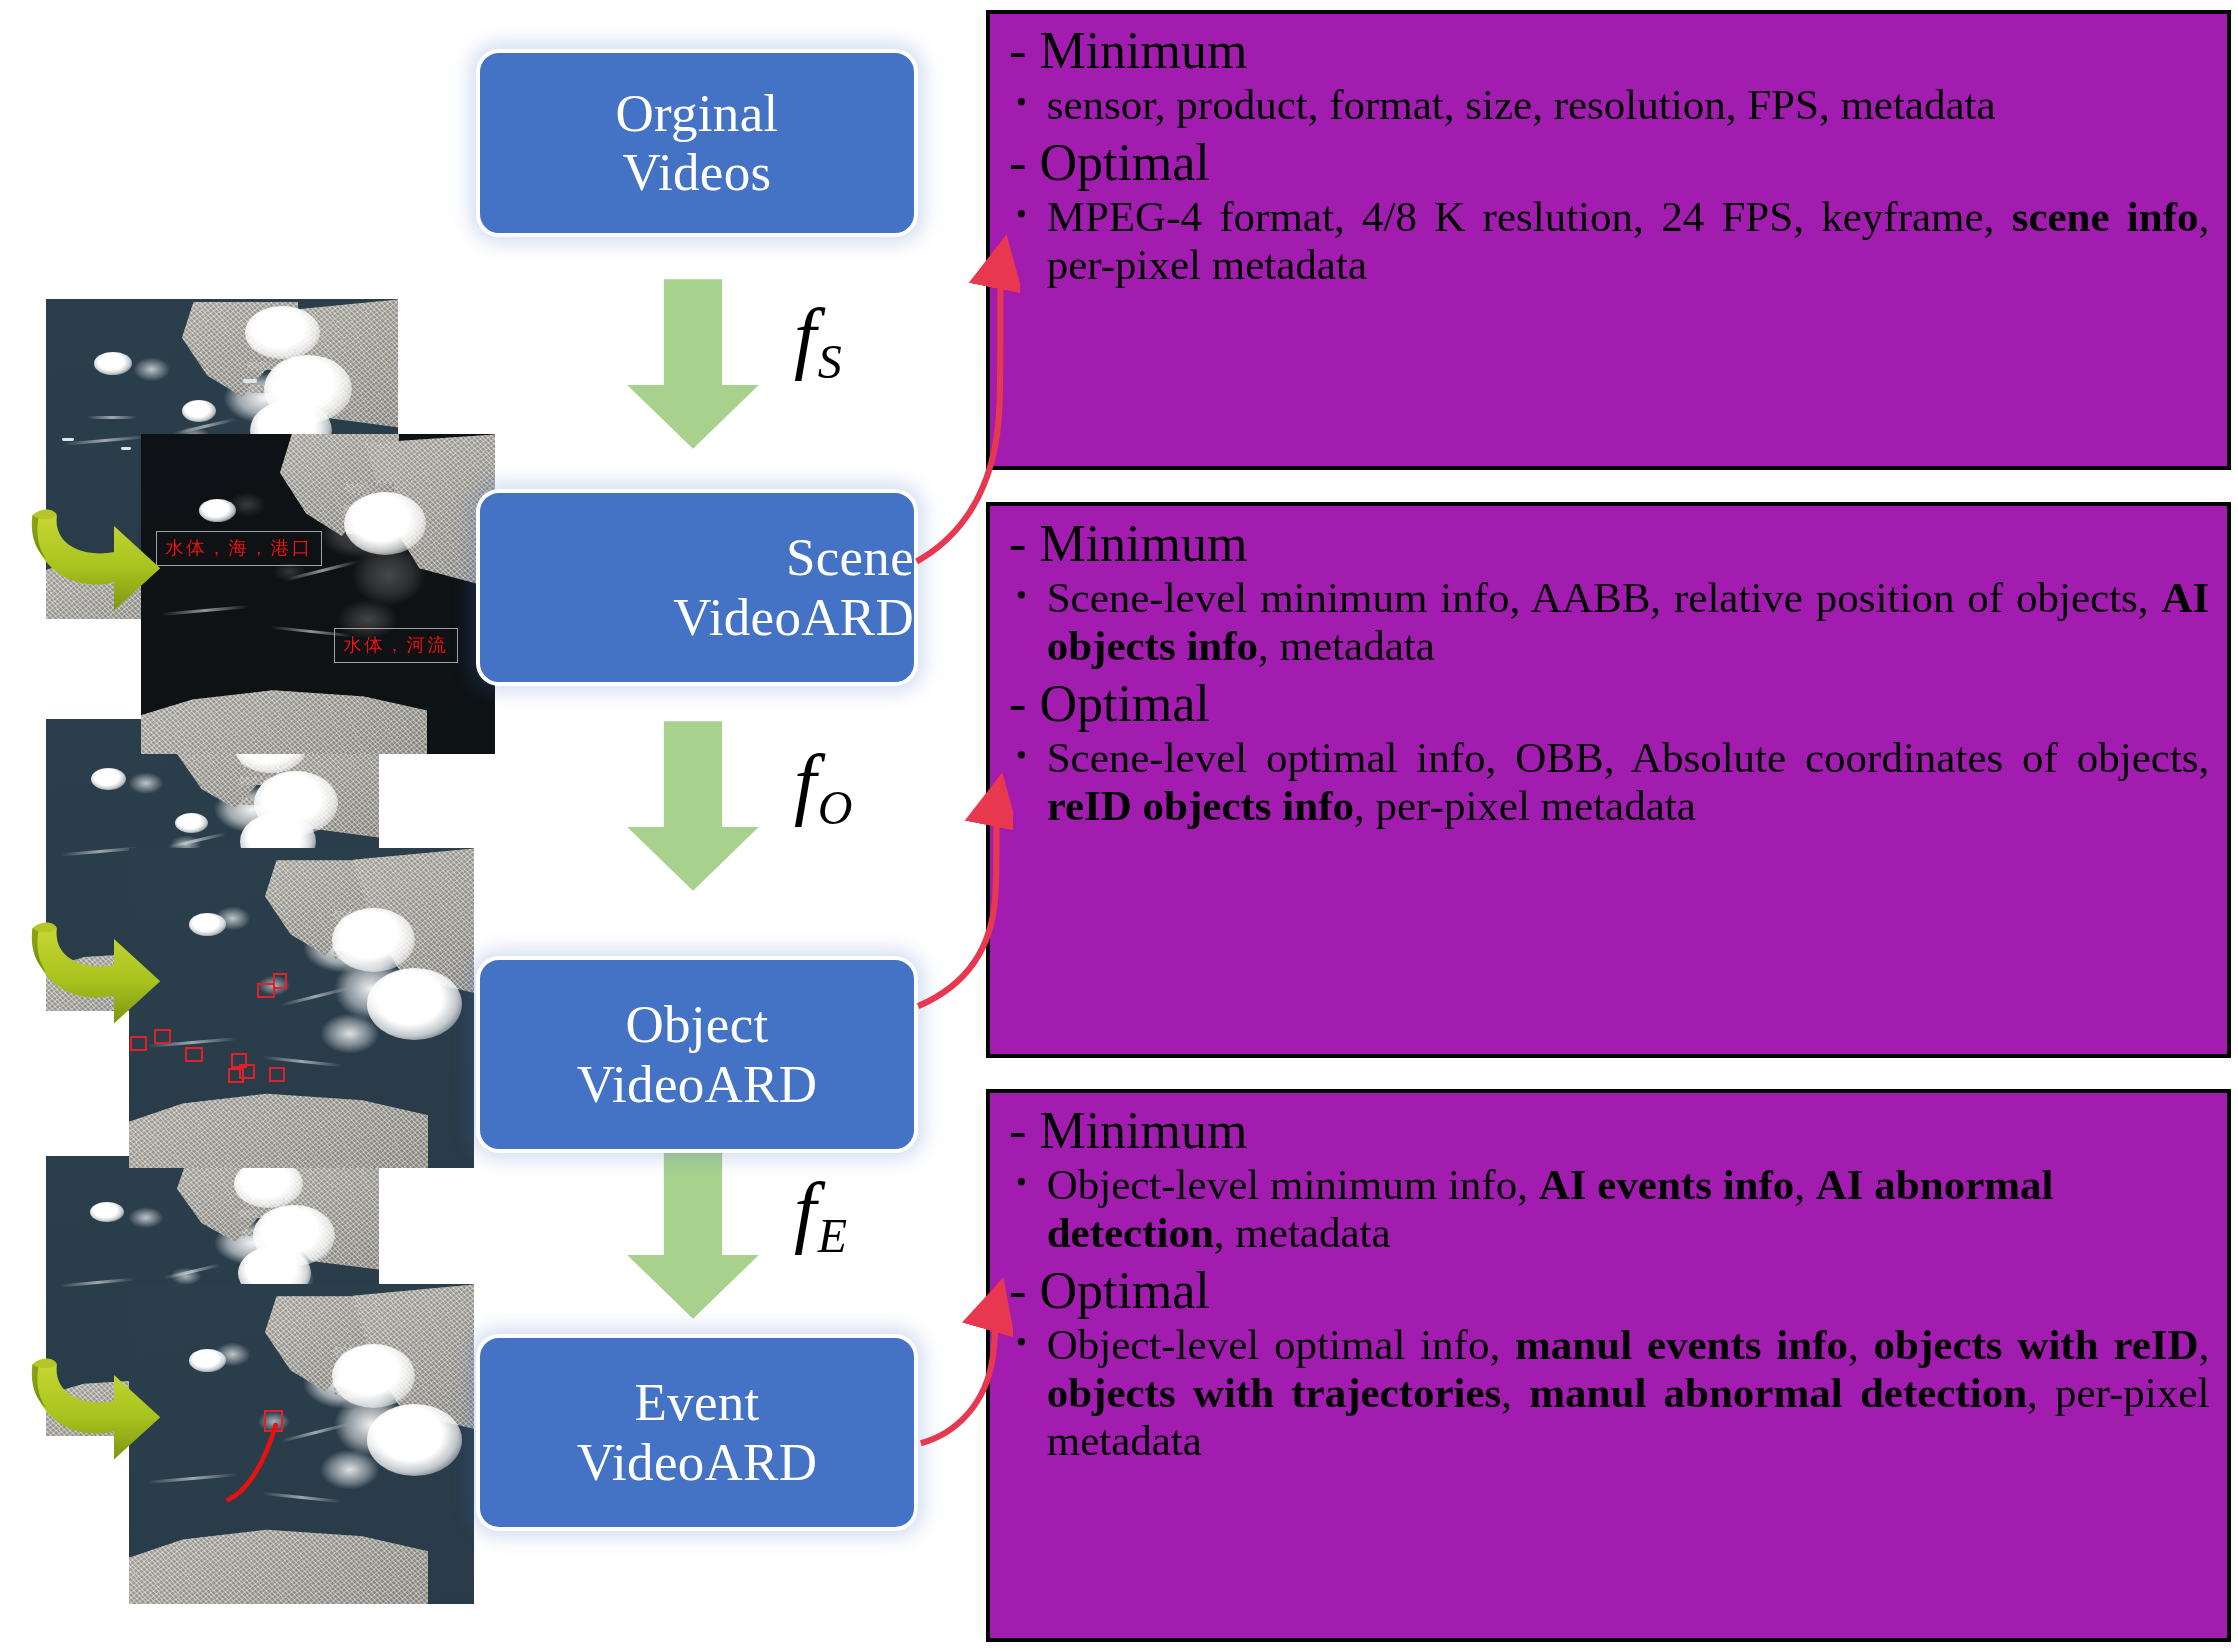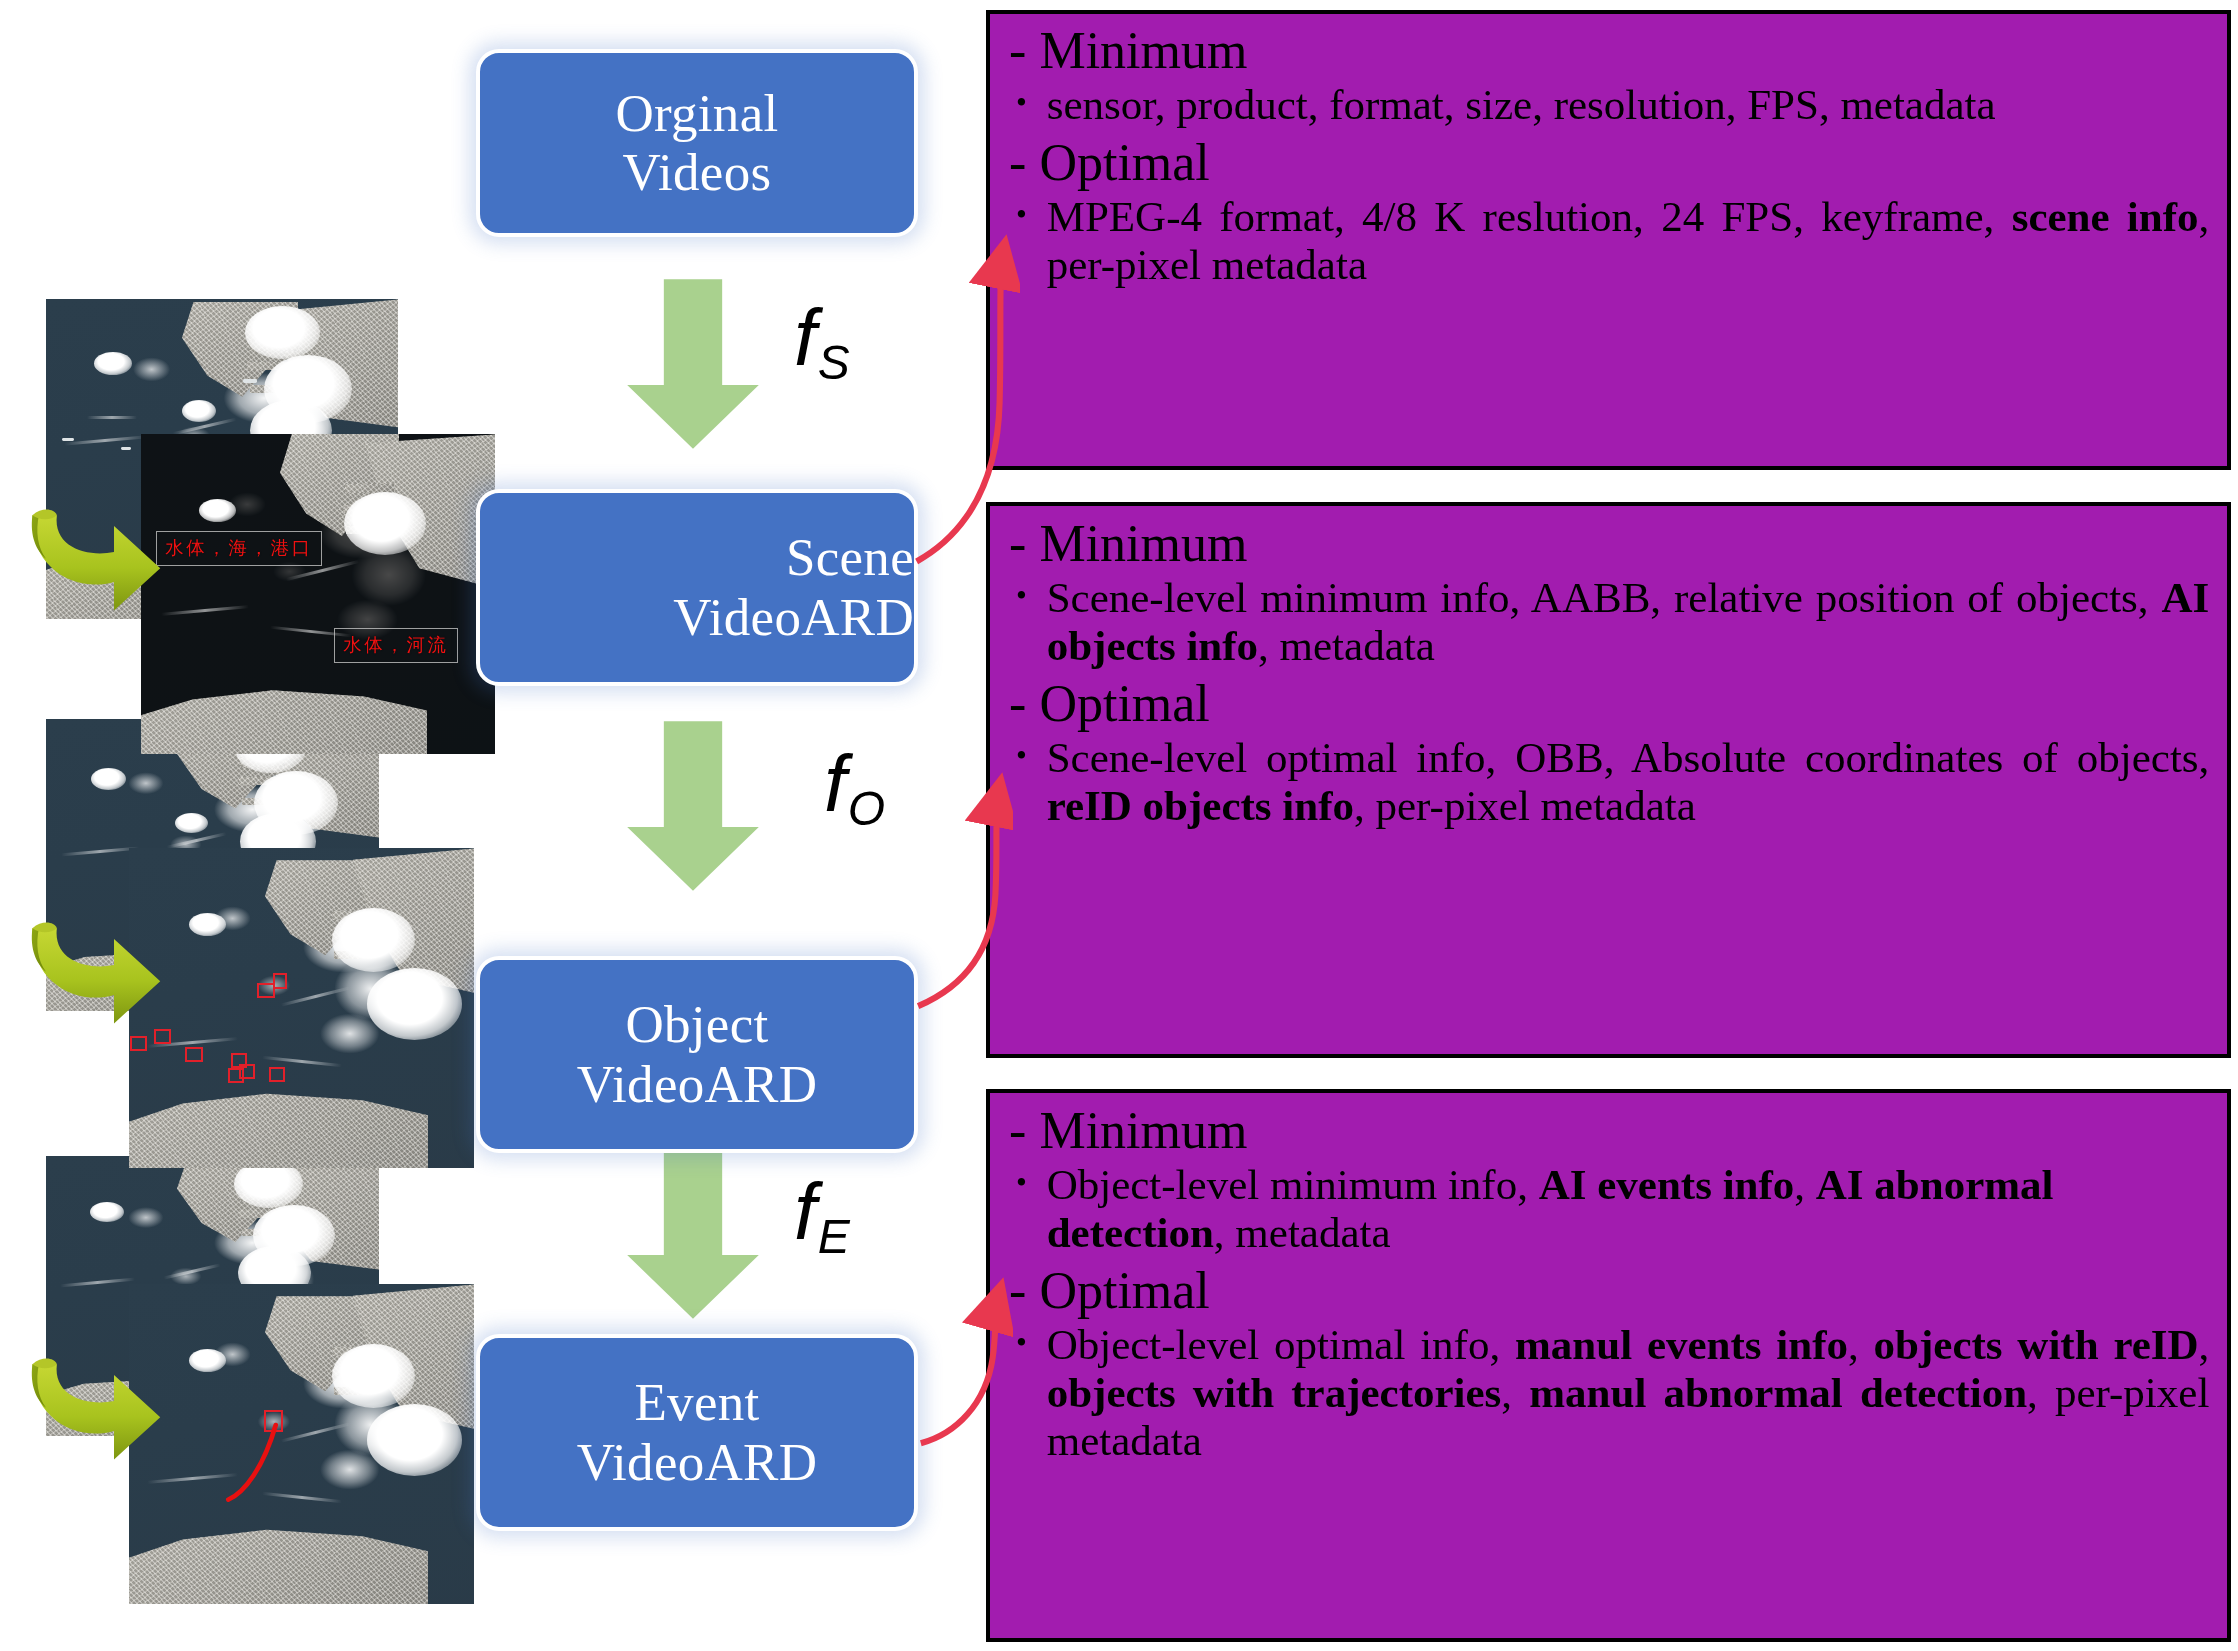--- a/index.html
+++ b/index.html
@@ -30,21 +30,21 @@
     z-index: 6;
   }
   .stage-box .ln { display: block; white-space: nowrap; }
 
   
   .flow-arrow { position: absolute; z-index: 4; }
 
   
   .fn-label {
     position: absolute;
-    font-family: Liberation Sans, sans-serif;
+    font-family: Liberation Serif, serif;
     font-style: italic;
     font-size: 80px;
     color: #000;
     z-index: 7;
     white-space: nowrap;
   }
   .fn-label sub {
     font-size: 0.60em;
     font-style: italic;
     vertical-align: -0.30em;
@@ -326,21 +326,21 @@
 </div>
 
 <div class="stage-box" style="left:476px; top:489px; width:442px; height:197px;align-items:flex-end;">
   <span class="ln">Scene</span>
   <span class="ln">VideoARD</span>
 </div>
 
 <svg class="flow-arrow" style="left:615px; top:721px;" width="156" height="170" viewBox="0 0 230 250">
   <path d="M72 0 H158 V156 H212 L115 250 L18 156 H72 Z" fill="#A9D18E"></path>
 </svg>
-<div class="fn-label" style="left:824px; top:738px;">
+<div class="fn-label" style="left:794px; top:738px;">
   <span>f</span><sub>O</sub>
 </div>
 
 <div class="stage-box" style="left:476px; top:956px; width:442px; height:197px;">
   <span class="ln">Object</span>
   <span class="ln">VideoARD</span>
 </div>
 
 <svg class="flow-arrow" style="left:615px; top:1149px;" width="156" height="170" viewBox="0 0 230 250">
   <path d="M72 0 H158 V156 H212 L115 250 L18 156 H72 Z" fill="#A9D18E"></path>

